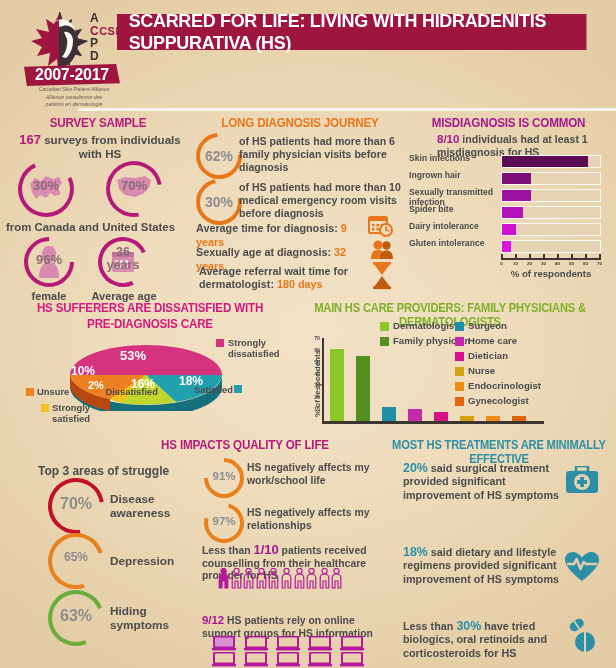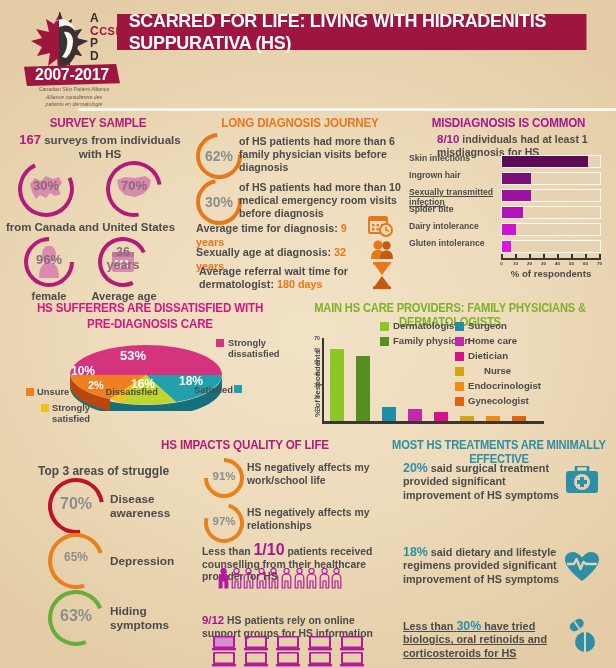--- a/index.html
+++ b/index.html
@@ -238,21 +238,21 @@
 
     <div id="misbars">
         <div class="blabel" style="left: 409px; top: 154px; width: 90px;">Skin infections</div>
         <div class="btrack" style="left: 501px; top: 155px; width: 100px;">
           <div class="bfill" style="width: 85.7143px; background: rgb(94, 11, 86);"></div>
         </div>
         <div class="blabel" style="left: 409px; top: 171px; width: 90px;">Ingrown hair</div>
         <div class="btrack" style="left: 501px; top: 172px; width: 100px;">
           <div class="bfill" style="width: 28.5714px; background: rgb(125, 15, 120);"></div>
         </div>
-        <div class="blabel" style="left: 409px; top: 188px; width: 90px; text-decoration: underline;">Sexually transmitted infection</div>
+        <div class="blabel" style="left: 409px; top: 188px; width: 90px;">Sexually transmitted infection</div>
         <div class="btrack" style="left: 501px; top: 189px; width: 100px;">
           <div class="bfill" style="width: 28.5714px; background: rgb(156, 18, 160);"></div>
         </div>
         <div class="blabel" style="left: 409px; top: 205px; width: 90px;">Spider bite</div>
         <div class="btrack" style="left: 501px; top: 206px; width: 100px;">
           <div class="bfill" style="width: 21.4286px; background: rgb(179, 18, 187);"></div>
         </div>
         <div class="blabel" style="left: 409px; top: 222px; width: 90px;">Dairy intolerance</div>
         <div class="btrack" style="left: 501px; top: 223px; width: 100px;">
           <div class="bfill" style="width: 14.2857px; background: rgb(207, 19, 208);"></div>
@@ -353,21 +353,21 @@
         <div class="pcleg" style="left: 393px; top: 320px; width: 80px;">Dermatologist</div>
         <div class="pclegdot" style="left: 380px; top: 337px; background: rgb(84, 144, 31);"></div>
         <div class="pcleg" style="left: 393px; top: 335px; width: 80px;">Family physician</div>
         <div class="pclegdot" style="left: 455px; top: 322px; background: rgb(31, 143, 166);"></div>
         <div class="pcleg" style="left: 468px; top: 320px; width: 80px;">Surgeon</div>
         <div class="pclegdot" style="left: 455px; top: 337px; background: rgb(196, 40, 172);"></div>
         <div class="pcleg" style="left: 468px; top: 335px; width: 80px;">Home care</div>
         <div class="pclegdot" style="left: 455px; top: 352px; background: rgb(215, 18, 136);"></div>
         <div class="pcleg" style="left: 468px; top: 350px; width: 80px;">Dietician</div>
         <div class="pclegdot" style="left: 455px; top: 367px; background: rgb(214, 163, 18);"></div>
-        <div class="pcleg" style="left: 468px; top: 365px; width: 80px; margin-left: 16px;">Nurse</div>
+        <div class="pcleg" style="left: 468px; top: 365px; width: 80px;">Nurse</div>
         <div class="pclegdot" style="left: 455px; top: 382px; background: rgb(239, 139, 18);"></div>
         <div class="pcleg" style="left: 468px; top: 380px; width: 80px;">Endocrinologist</div>
         <div class="pclegdot" style="left: 455px; top: 397px; background: rgb(226, 99, 15);"></div>
         <div class="pcleg" style="left: 468px; top: 395px; width: 80px;">Gynecologist</div>
       </div>
   </div>
 
   <div>
     <div class="sechead magenta" style="left:110px; top:438px; width:270px;">HS IMPACTS QUALITY OF LIFE</div>
 
@@ -390,21 +390,21 @@
     <div style="position:absolute;left:204px;top:470px;width:40px;text-align:center;color:#8d8d8d;font-weight:bold;font-size:11.5px">91%</div>
     <div class="txt" style="left:247px; top:462px; width:132px; font-size:10.4px; line-height:12.6px;">HS negatively affects my work/school life</div>
 
     <div class="ring" style="left:204px; top:503px; width:40px; height:40px;
          border:4px solid #e8811b; border-top-color:transparent; transform:rotate(330deg);"></div>
     <div style="position:absolute;left:204px;top:515px;width:40px;text-align:center;color:#8d8d8d;font-weight:bold;font-size:11.5px">97%</div>
     <div class="txt" style="left:247px; top:507px; width:132px; font-size:10.4px; line-height:12.6px;">HS negatively affects my relationships</div>
 
     <div class="txt" style="left:202px; top:544px; width:180px; font-size:10.4px; line-height:12.6px;">
       <span>Less than</span>
-      <span class="t-pur" style="font-size:16px">1/10</span>
+      <span class="t-pur" style="font-size:13px">1/10</span>
       <span>patients received counselling from their healthcare provider for HS</span>
     </div>
     <div id="people">
         <div class="person" style="left: 218px; top: 568px;"><svg width="11" height="21" viewBox="0 0 11 21">
       <circle cx="5.5" cy="3" r="2.6" fill="#b5179e" stroke="#b5179e" stroke-width="1.2"></circle>
       <path d="M1.2 20 L1.2 10 C1.2 7, 3 6, 5.5 6 C8 6, 9.8 7, 9.8 10 L9.8 20 L7 20 L7 13 L4 13 L4 20 Z" fill="#b5179e" stroke="#b5179e" stroke-width="1.2"></path>
     </svg></div>
         <div class="person" style="left: 230.6px; top: 568px;"><svg width="11" height="21" viewBox="0 0 11 21">
       <circle cx="5.5" cy="3" r="2.6" fill="none" stroke="#b5179e" stroke-width="1.2"></circle>
       <path d="M1.2 20 L1.2 10 C1.2 7, 3 6, 5.5 6 C8 6, 9.8 7, 9.8 10 L9.8 20 L7 20 L7 13 L4 13 L4 20 Z" fill="none" stroke="#b5179e" stroke-width="1.2"></path>
@@ -507,21 +507,21 @@
 
     <div class="txt" style="left:403px; top:546px; width:160px; font-size:10.8px; line-height:13.4px;">
       <span class="t-teal" style="font-size:12.4px">18%</span>
       <span>said dietary and lifestyle regimens provided significant improvement of HS symptoms</span>
     </div>
     <svg style="position:absolute;left:565px;top:552px" width="34" height="30" viewBox="0 0 34 30">
       <path d="M17 29 C4 19, 0 12, 0 7.5 C0 3, 3.5 0, 7.5 0 C11 0, 14.5 2, 17 5.5 C19.5 2, 23 0, 26.5 0 C30.5 0, 34 3, 34 7.5 C34 12, 30 19, 17 29 Z" fill="#2d8fa5"></path>
       <path d="M2 12 h7 l2.5 -5 l4 10 l3 -7 l2.5 2 h11" stroke="#e3d0b3" stroke-width="2.4" fill="none" stroke-linejoin="round"></path>
     </svg>
 
-    <div class="txt" style="left:403px; top:620px; width:160px; font-size:10.8px; line-height:13.4px;text-decoration:underline;">
+    <div class="txt" style="left:403px; top:620px; width:160px; font-size:10.8px; line-height:13.4px;">
       <span>Less than</span>
       <span class="t-teal" style="font-size:12.4px">30%</span>
       <span>have tried biologics, oral retinoids and corticosteroids for HS</span>
     </div>
     <svg style="position:absolute;left:566px;top:618px" width="34" height="36" viewBox="0 0 34 36">
       <g transform="rotate(-35 14 9)">
         <rect x="5" y="1" width="15" height="9" rx="4.5" fill="#2d8fa5"></rect>
         <line x1="12.5" y1="1" x2="12.5" y2="10" stroke="#e3d0b3" stroke-width="1.6"></line>
       </g>
       <circle cx="19" cy="24" r="10" fill="#2d8fa5"></circle>

